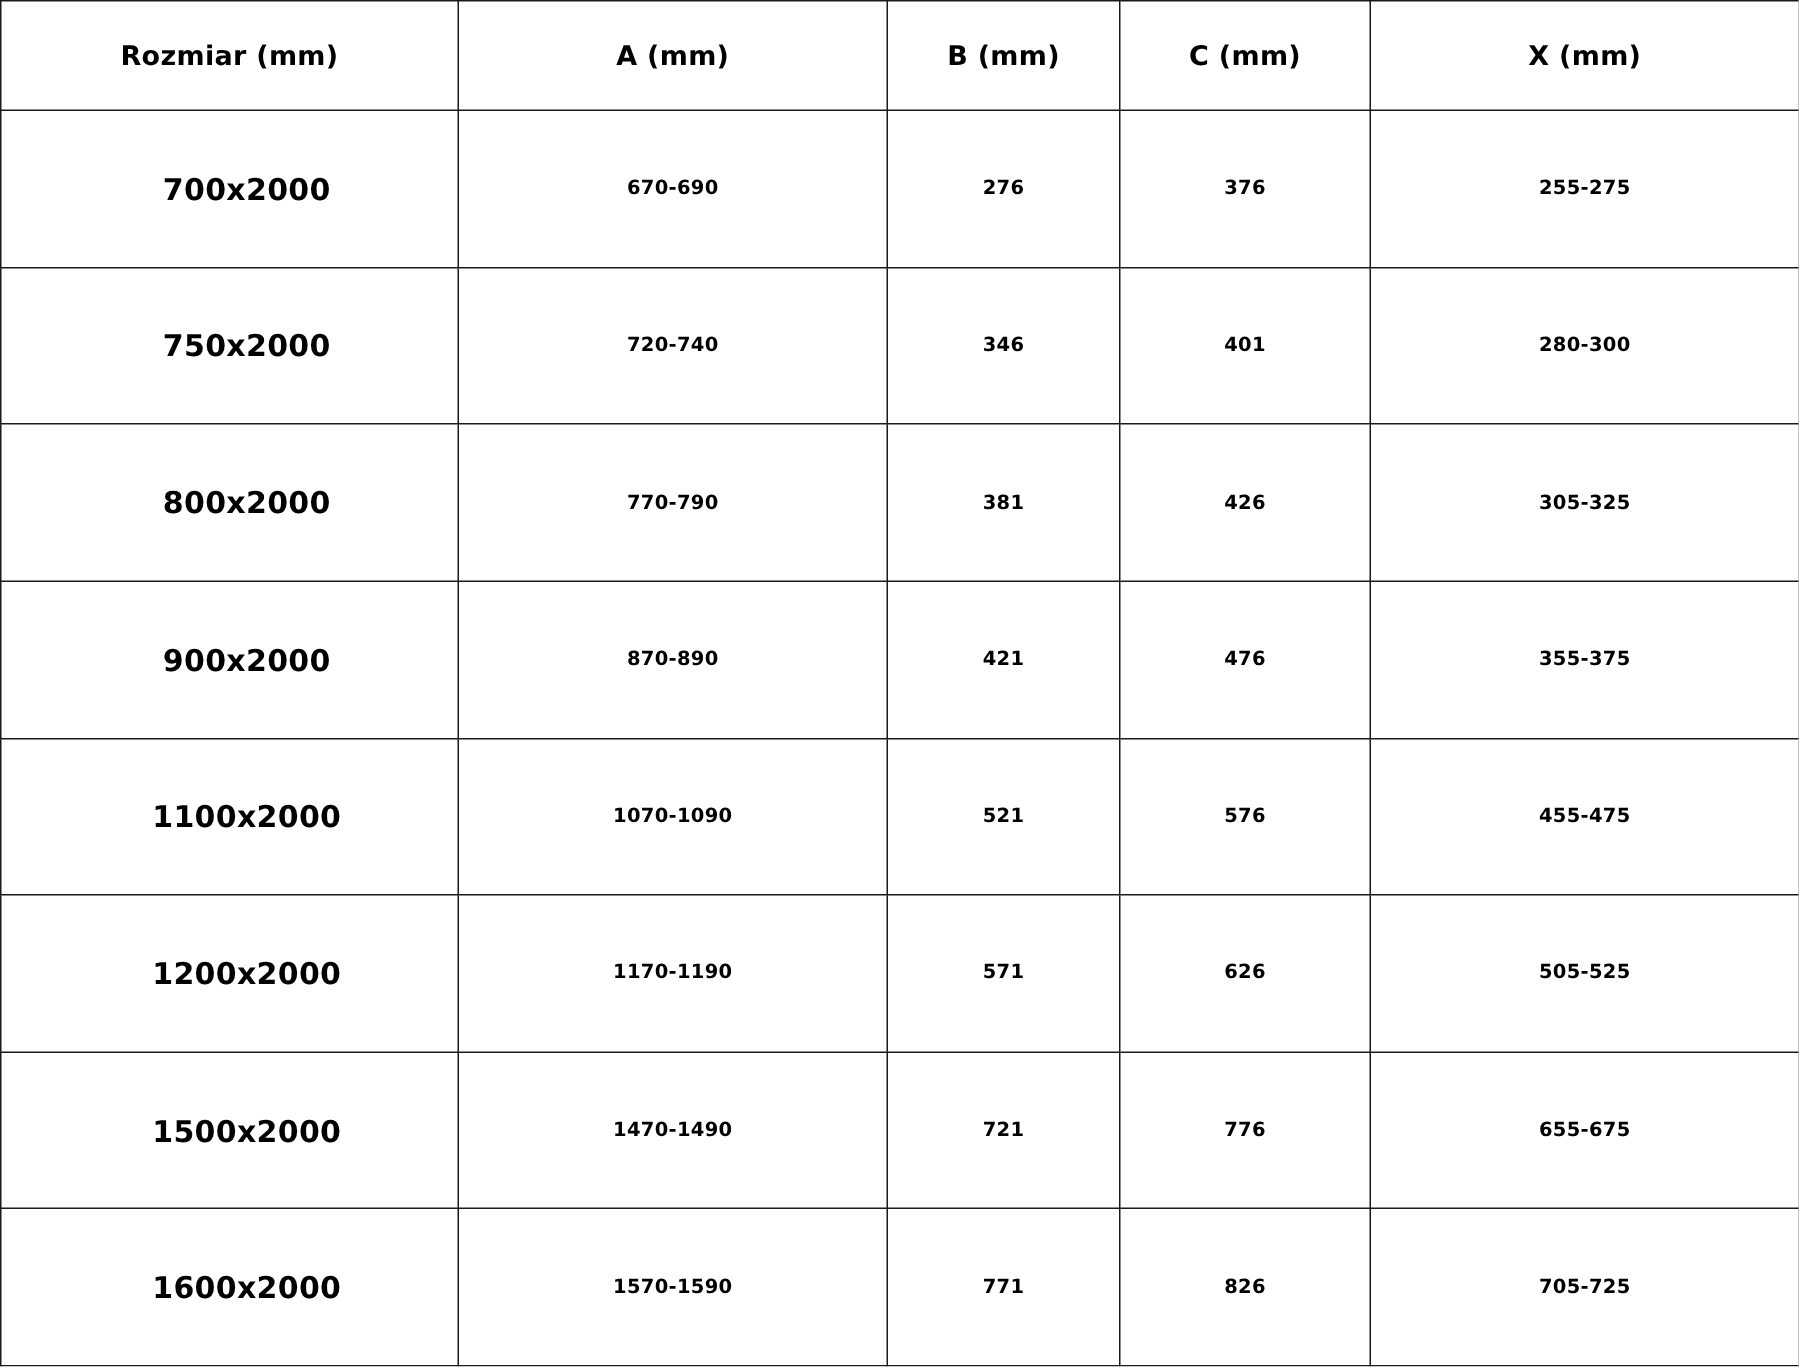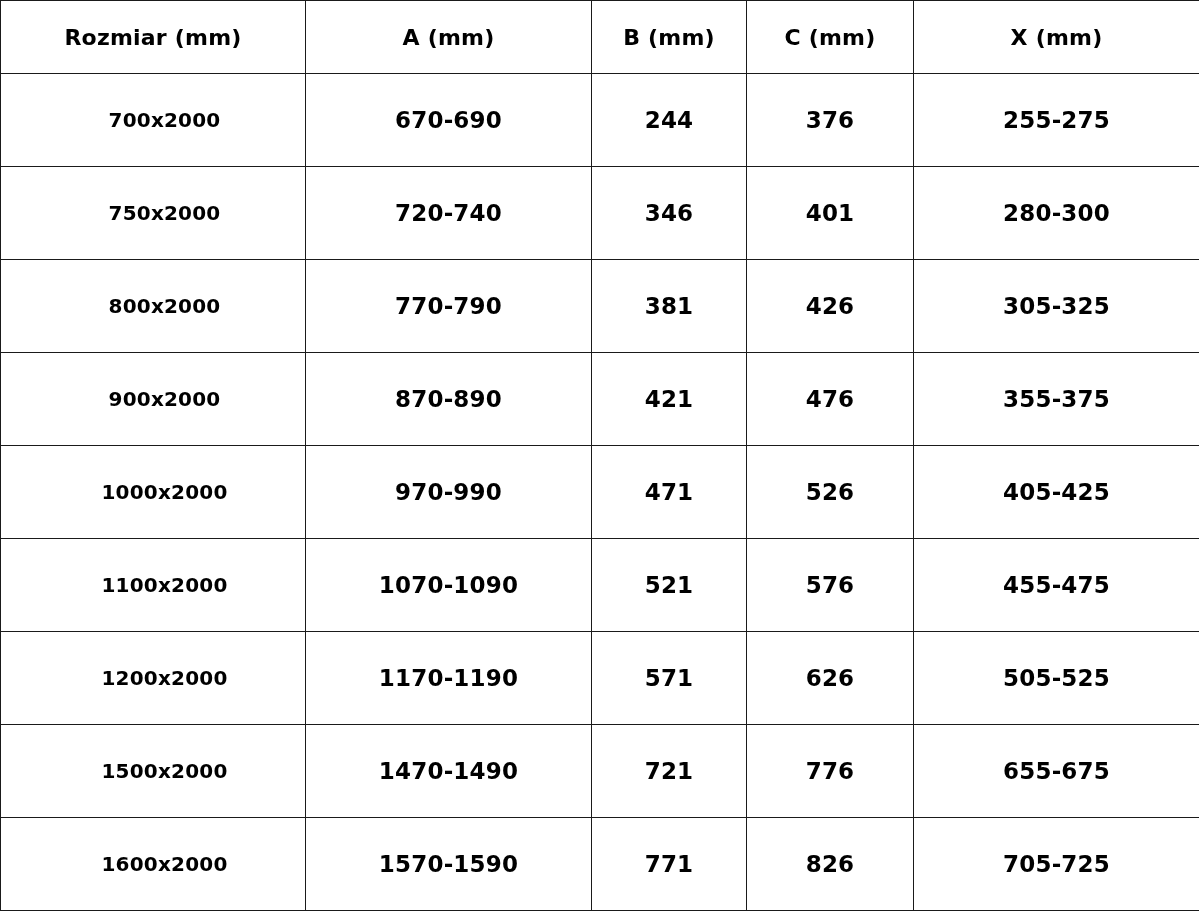--- a/index.html
+++ b/index.html
@@ -34,26 +34,26 @@
   table.size-table th,
   table.size-table td {
     border: 1px solid #1a1a1a;
     text-align: center;
     vertical-align: middle;
     color: #000000;
     font-weight: bold;
     padding: 0;
   }
   table.size-table thead th {
-    font-size: 22px;
+    font-size: 18px;
     height: 72px;
     letter-spacing: 0.2px;
   }
   table.size-table tbody td {
-    font-size: 23px;
+    font-size: 13px;
     height: 69px;
     letter-spacing: 0.2px;
   }
   table.size-table tbody td.col-size {
     font-size: 20px;
     padding-left: 23px;
   }
 </style>
 </head>
 <body>
@@ -73,21 +73,21 @@
         <th>A (mm)</th>
         <th>B (mm)</th>
         <th>C (mm)</th>
         <th>X (mm)</th>
       </tr>
     </thead>
     <tbody>
       <tr>
         <td class="col-size">700x2000</td>
         <td>670-690</td>
-        <td>244</td>
+        <td>276</td>
         <td>376</td>
         <td>255-275</td>
       </tr>
       <tr>
         <td class="col-size">750x2000</td>
         <td>720-740</td>
         <td>346</td>
         <td>401</td>
         <td>280-300</td>
       </tr>
@@ -97,27 +97,20 @@
         <td>381</td>
         <td>426</td>
         <td>305-325</td>
       </tr>
       <tr>
         <td class="col-size">900x2000</td>
         <td>870-890</td>
         <td>421</td>
         <td>476</td>
         <td>355-375</td>
-      </tr>
-      <tr>
-        <td class="col-size">1000x2000</td>
-        <td>970-990</td>
-        <td>471</td>
-        <td>526</td>
-        <td>405-425</td>
       </tr>
       <tr>
         <td class="col-size">1100x2000</td>
         <td>1070-1090</td>
         <td>521</td>
         <td>576</td>
         <td>455-475</td>
       </tr>
       <tr>
         <td class="col-size">1200x2000</td>

